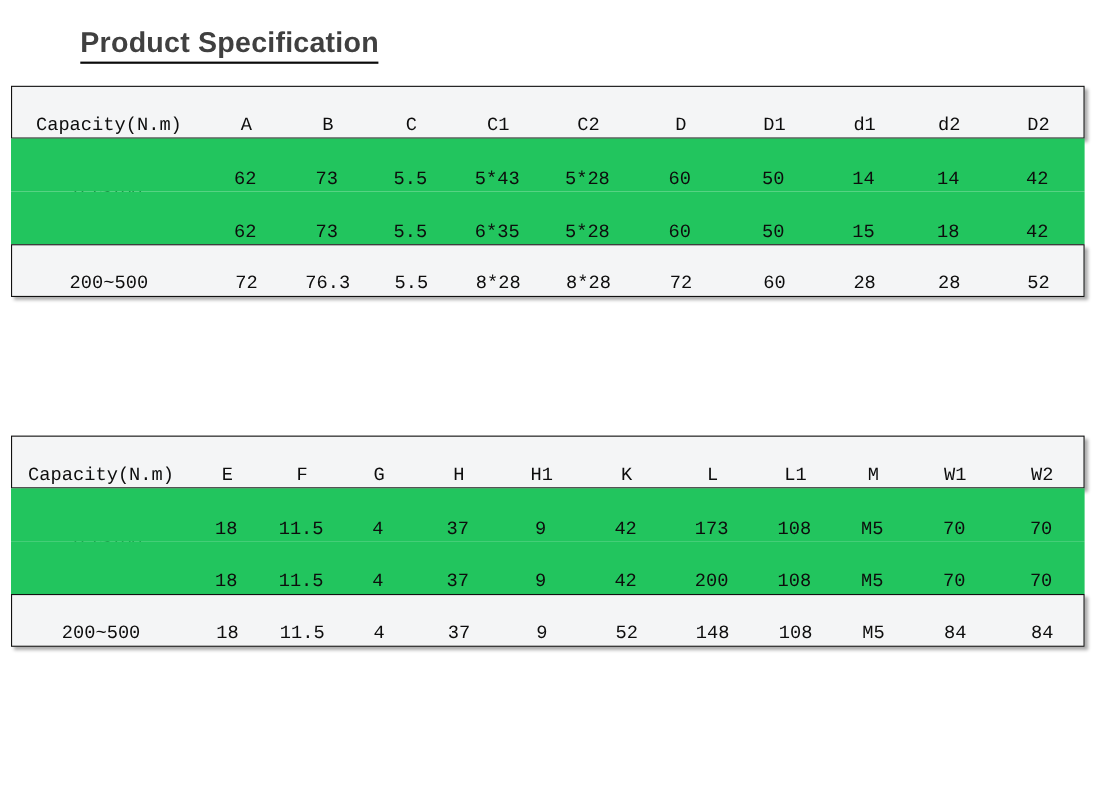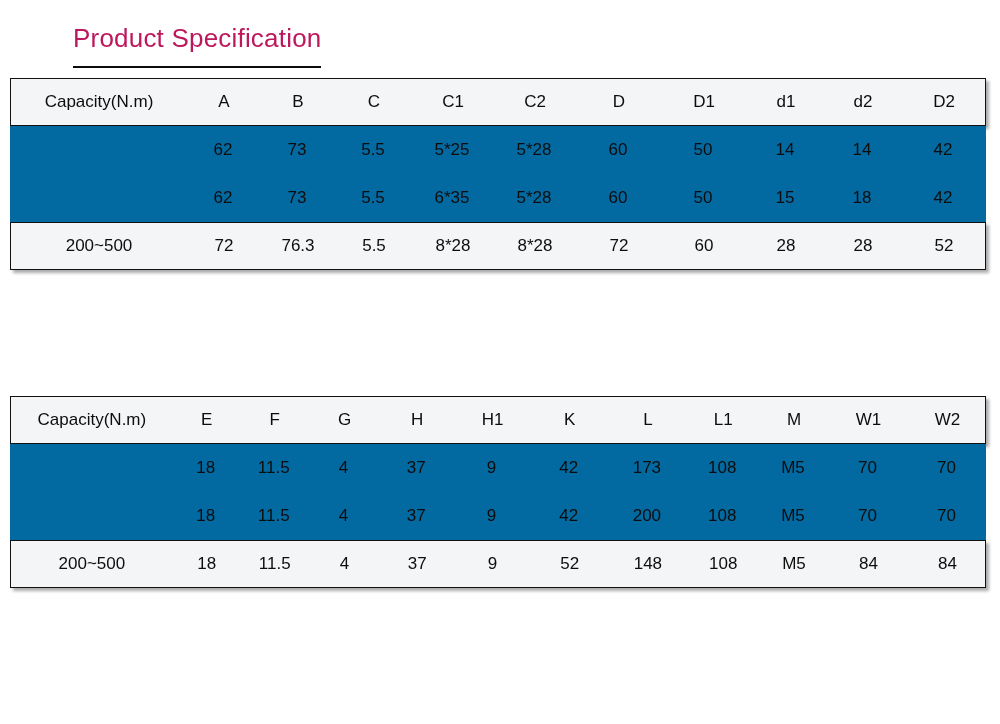--- a/index.html
+++ b/index.html
@@ -18,26 +18,26 @@
 
   
   .title-wrap {
     position: absolute;
     left: 73px;
     top: 22px;
   }
   .title {
     font-size: 26px;
     line-height: 32px;
-    font-weight: 400;
-    color: #be185d;
+    font-weight: 700;
+    color: #404040;
     letter-spacing: 0.2px;
     white-space: nowrap;
     border-bottom: 2px solid #0b0b0b;
-    padding-bottom: 12px;
+    padding-bottom: 2px;
     display: inline-block;
   }
 
   
   .spec-table {
     position: absolute;
     left: 10px;
     width: 976px;
   }
   #table-1 { top: 78px; }
@@ -50,36 +50,37 @@
     height: 48px;
     background: #f4f5f6;
     border: 1.5px solid #111111;
     box-shadow: 3px 3px 3px rgba(0,0,0,0.33);
   }
   .plain-row {
     position: relative;
     box-sizing: border-box;
     width: 976px;
     height: 48px;
-    background: #0369a1;
+    background: #22c55e;
     border: none;
   }
   .group-block {
     position: relative;
     width: 976px;
   }
 
   .row-grid {
     position: absolute;
     left: 0;
     top: 0;
     width: 976px;
     height: 100%;
     display: flex;
-    align-items: center;
+    align-items: flex-end;
+    font-family: Liberation Mono, monospace;
   }
   .cell {
     font-size: 17px;
     line-height: 20px;
     text-align: center;
     white-space: nowrap;
     color: #0d0d0d;
   }
   .cell.head { font-size: 17px; }
 
@@ -139,21 +140,21 @@
 
   <div class="group-block">
     <div class="group-label">0.1~100</div>
     <div class="sub-rows">
       <div class="plain-row">
         <div class="row-grid">
           <div class="cell c-cap"></div>
           <div class="cell c-a">62</div>
           <div class="cell c-b">73</div>
           <div class="cell c-c">5.5</div>
-          <div class="cell c-c1">5*25</div>
+          <div class="cell c-c1">5*43</div>
           <div class="cell c-c2">5*28</div>
           <div class="cell c-d">60</div>
           <div class="cell c-d1">50</div>
           <div class="cell c-d2a">14</div>
           <div class="cell c-d2b">14</div>
           <div class="cell c-d2c">42</div>
         </div>
       </div>
       <div class="plain-row">
         <div class="row-grid">

